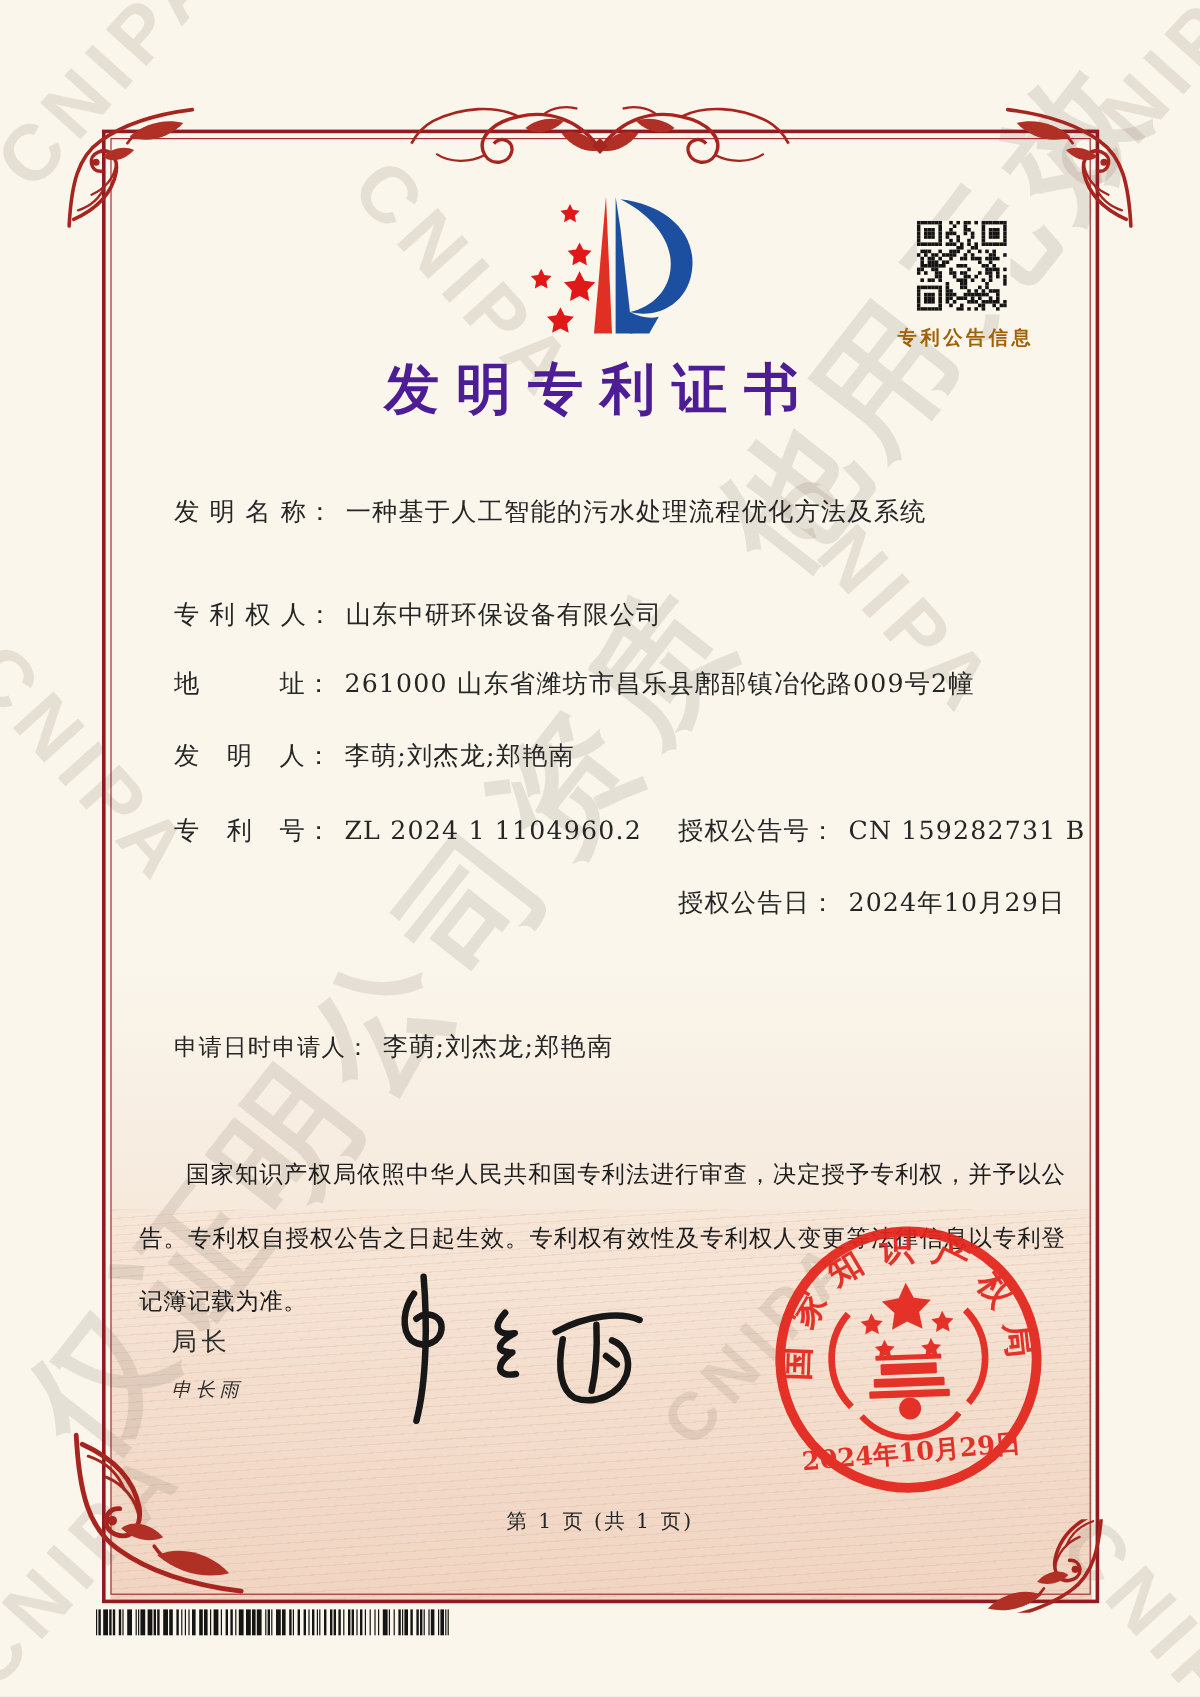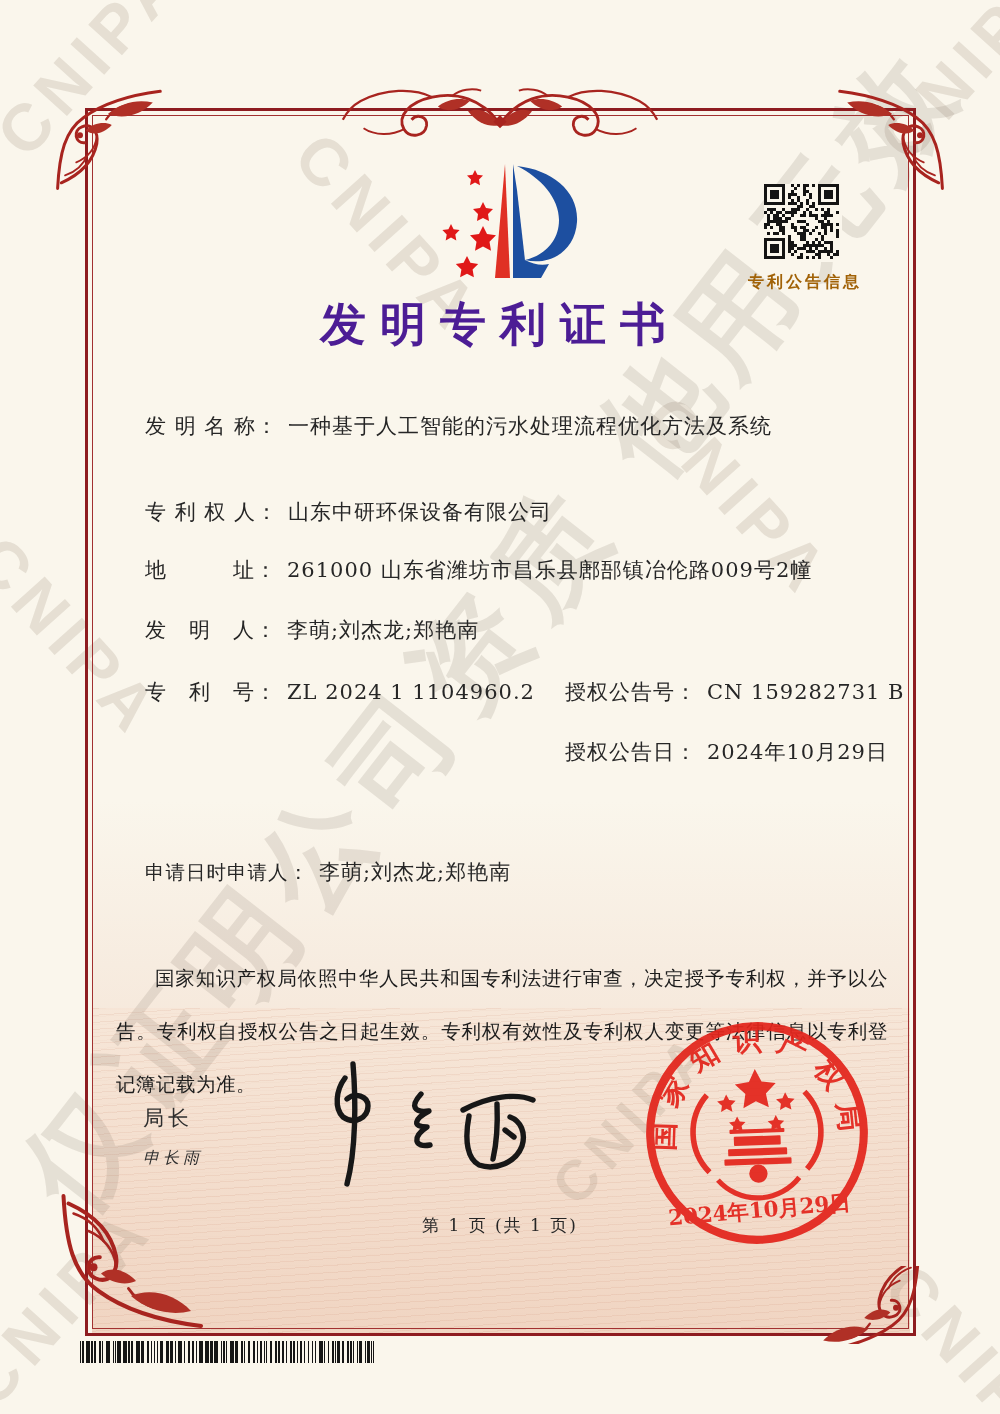--- a/index.html
+++ b/index.html
@@ -43,21 +43,21 @@
   
   .statement{position:absolute;left:116px;top:952px;width:772px;font-size:19.5px;line-height:53px;
              text-indent:2em;text-align:justify;letter-spacing:.5px;color:#1d1d1d;}
   
   .signer-title{position:absolute;left:143px;top:1104px;font-size:21px;letter-spacing:4px;color:#2e2e2e;}
   .signer-name{position:absolute;left:143px;top:1148px;font-size:16px;letter-spacing:4px;color:#2e2e2e;font-style:italic;}
   .sig{position:absolute;left:283px;top:1058px;}
   
   .seal{position:absolute;left:640px;top:1016px;opacity:.93;transform:rotate(-2deg);}
   
-  .footer{position:absolute;left:50%;top:1214px;transform:translateX(-50%);font-size:17px;letter-spacing:2px;}
+  .footer{position:absolute;left:50%;top:1256px;transform:translateX(-50%);font-size:17px;letter-spacing:2px;}
   .barcode{position:absolute;left:80px;top:1341px;width:302px;height:22px;}
 </style>
 </head>
 <body>
 
 <div id="page">
 
   <div class="waves-soft"></div>
   <div class="waves"></div>
 

